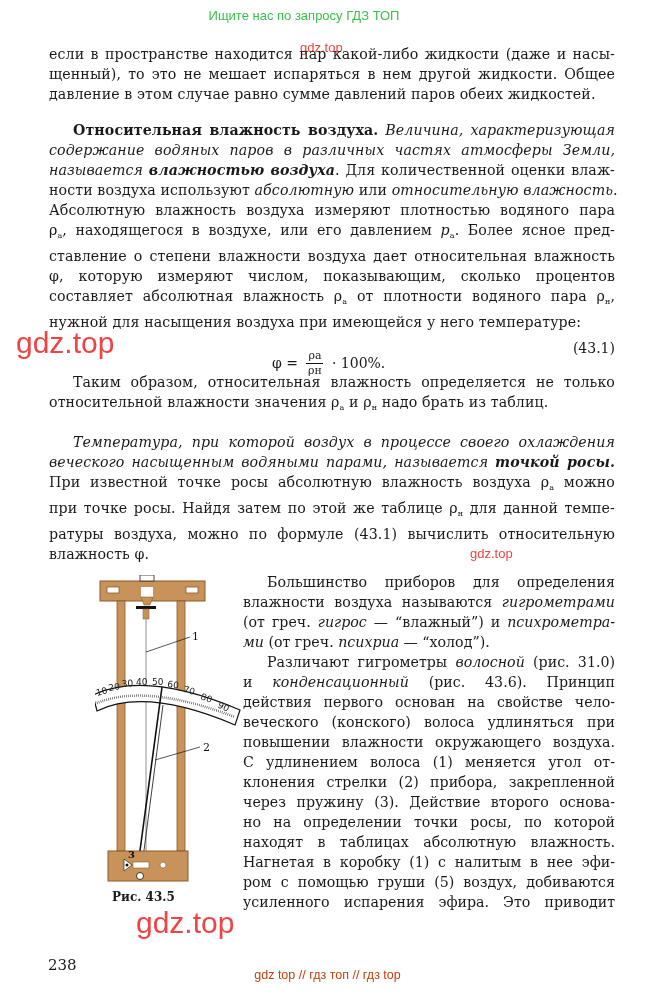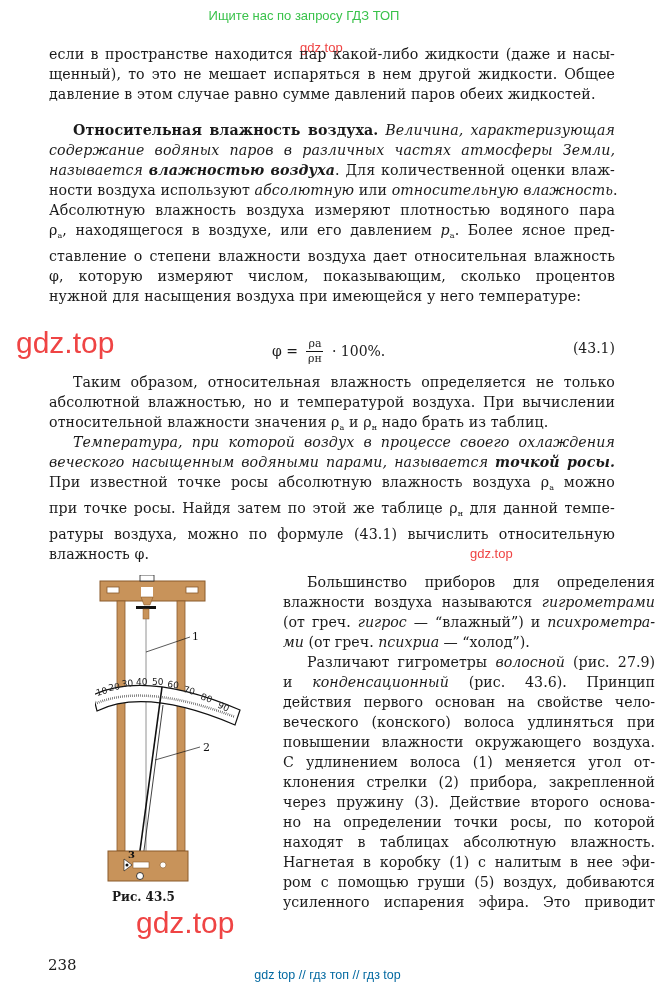--- a/index.html
+++ b/index.html
@@ -12,32 +12,32 @@
   .wm-big{font-size:30px;}
   .para{position:absolute;left:49px;width:566px;font-size:14.2px;line-height:20px;
         text-align:justify;letter-spacing:0.1px;}
   .para .l{display:block;text-align:justify;text-align-last:justify;white-space:nowrap;}
   .para .l.last{text-align-last:left;}
   .ind{padding-left:24px;}
   b{font-weight:bold;}
   i{}
   sub{font-size:8px;vertical-align:-3px;}
   .formula{position:absolute;top:333px;left:272px;font-size:14px;}
-  .frac{display:inline-block;vertical-align:middle;text-align:center;margin:4px 4px;}
+  .frac{display:inline-block;vertical-align:middle;text-align:center;margin:16px 4px;}
   .frac .num{display:block;border-bottom:1px solid #111;padding:0 2px;font-size:11px;line-height:14px;}
   .frac .den{display:block;font-size:11px;line-height:14px;}
   .eqnum{position:absolute;top:340px;right:40px;font-size:14px;}
-  .col{position:absolute;left:243px;width:372px;font-size:14.2px;line-height:20px;margin-left:40px;}
+  .col{position:absolute;left:243px;width:372px;font-size:14.2px;line-height:20px;}
   .col .l{display:block;text-align:justify;text-align-last:justify;white-space:nowrap;}
   .col .l.last{text-align-last:left;}
   .figure{position:absolute;left:95px;top:575px;width:150px;height:320px;}
   .caption{position:absolute;left:112px;top:890px;font-size:12px;font-weight:bold;}
   .pagenum{position:absolute;left:48px;top:956px;font-size:15px;}
   .bottom-links{position:absolute;top:968px;left:0;width:655px;text-align:center;
-       font-family:"Liberation Sans",sans-serif;font-size:12.5px;color:#0369a1;}
+       font-family:"Liberation Sans",sans-serif;font-size:12.5px;color:#c2410c;}
 </style>
 </head>
 <body>
 
 <div class="top-banner">Ищите нас по запросу ГДЗ ТОП</div>
 
 <div class="wm wm-small" style="top:40px;left:300px;">gdz.top</div>
 
 <div class="para" style="top:44px;">
   <span class="l">если в пространстве находится пар какой-либо жидкости (даже и насы-</span>
@@ -47,38 +47,38 @@
 
 <div class="para" style="top:120px;">
   <span class="l ind"><b>Относительная влажность воздуха.</b> <i>Величина, характеризующая</i></span>
   <span class="l"><i>содержание водяных паров в различных частях атмосферы Земли,</i></span>
   <span class="l"><i>называется</i> <b><i>влажностью воздуха</i></b><span>. Для количественной оценки влаж-</span></span>
   <span class="l"><span>ности воздуха используют</span> <i>абсолютную</i> <span>или</span> <i>относительную влажность</i><span>.</span></span>
   <span class="l">Абсолютную влажность воздуха измеряют плотностью водяного пара</span>
   <span class="l"><span>ρ</span><sub>а</sub><span>, находящегося в воздухе, или его давлением</span> <i>p</i><sub>а</sub><span>. Более ясное пред-</span></span>
   <span class="l">ставление о степени влажности воздуха дает относительная влажность</span>
   <span class="l">φ, которую измеряют числом, показывающим, сколько процентов</span>
+  <span class="l"><span>составляет абсолютная влажность ρ</span><sub>а</sub> <span>от плотности водяного пара ρ</span><sub>н</sub><span>,</span></span>
   <span class="l last">нужной для насыщения воздуха при имеющейся у него температуре:</span>
 </div>
 
 <div class="wm wm-big" style="top:326px;left:16px;">gdz.top</div>
 
 <div class="formula">
   <span>φ =</span>
   <span class="frac">
     <span class="num">ρа</span>
     <span class="den">ρн</span>
   </span>
   <span>· 100%.</span>
 </div>
 <div class="eqnum">(43.1)</div>
 
 <div class="para" style="top:372px;">
   <span class="l ind">Таким образом, относительная влажность определяется не только</span>
-  <span class="l">абсолютной влажностью, но и температурой воздуха. При вычислении</span>
   <span class="l last"><span>относительной влажности значения ρ</span><sub>а</sub> <span>и ρ</span><sub>н</sub> <span>надо брать из таблиц.</span></span>
 </div>
 
 <div class="para" style="top:432px;">
   <span class="l ind"><i>Температура, при которой воздух в процессе своего охлаждения</i></span>
   <span class="l"><i>веческого насыщенным водяными парами, называется</i> <b><i>точкой росы.</i></b></span>
   <span class="l"><span>При известной точке росы абсолютную влажность воздуха ρ</span><sub>а</sub> <span>можно</span></span>
   <span class="l"><span>при точке росы. Найдя затем по этой же таблице ρ</span><sub>н</sub> <span>для данной темпе-</span></span>
   <span class="l">ратуры воздуха, можно по формуле (43.1) вычислить относительную</span>
   <span class="l last">влажность φ.</span>
@@ -136,21 +136,21 @@
     <text x="33" y="283" font-size="10" font-weight="bold" font-family="DejaVu Serif, serif" fill="#111">3</text>
   </svg>
 </div>
 <div class="caption">Рис. 43.5</div>
 
 <div class="col" style="top:572px;">
   <span class="l ind">Большинство приборов для определения</span>
   <span class="l"><span>влажности воздуха называются</span> <i>гигрометрами</i></span>
   <span class="l"><span>(от греч.</span> <i>гигрос</i> <span>— “влажный”) и</span> <i>психрометра-</i></span>
   <span class="l last"><i>ми</i> <span>(от греч.</span> <i>психриа</i> <span>— “холод”).</span></span>
-  <span class="l ind"><span>Различают гигрометры</span> <i>волосной</i> <span>(рис. 27.9)</span></span>
+  <span class="l ind"><span>Различают гигрометры</span> <i>волосной</i> <span>(рис. 31.0)</span></span>
   <span class="l"><span>и</span> <i>конденсационный</i> <span>(рис. 43.6). Принцип</span></span>
   <span class="l">действия первого основан на свойстве чело-</span>
   <span class="l">веческого (конского) волоса удлиняться при</span>
   <span class="l">повышении влажности окружающего воздуха.</span>
   <span class="l">С удлинением волоса (1) меняется угол от-</span>
   <span class="l">клонения стрелки (2) прибора, закрепленной</span>
   <span class="l">через пружину (3). Действие второго основа-</span>
   <span class="l">но на определении точки росы, по которой</span>
   <span class="l">находят в таблицах абсолютную влажность.</span>
   <span class="l">Нагнетая в коробку (1) с налитым в нее эфи-</span>

